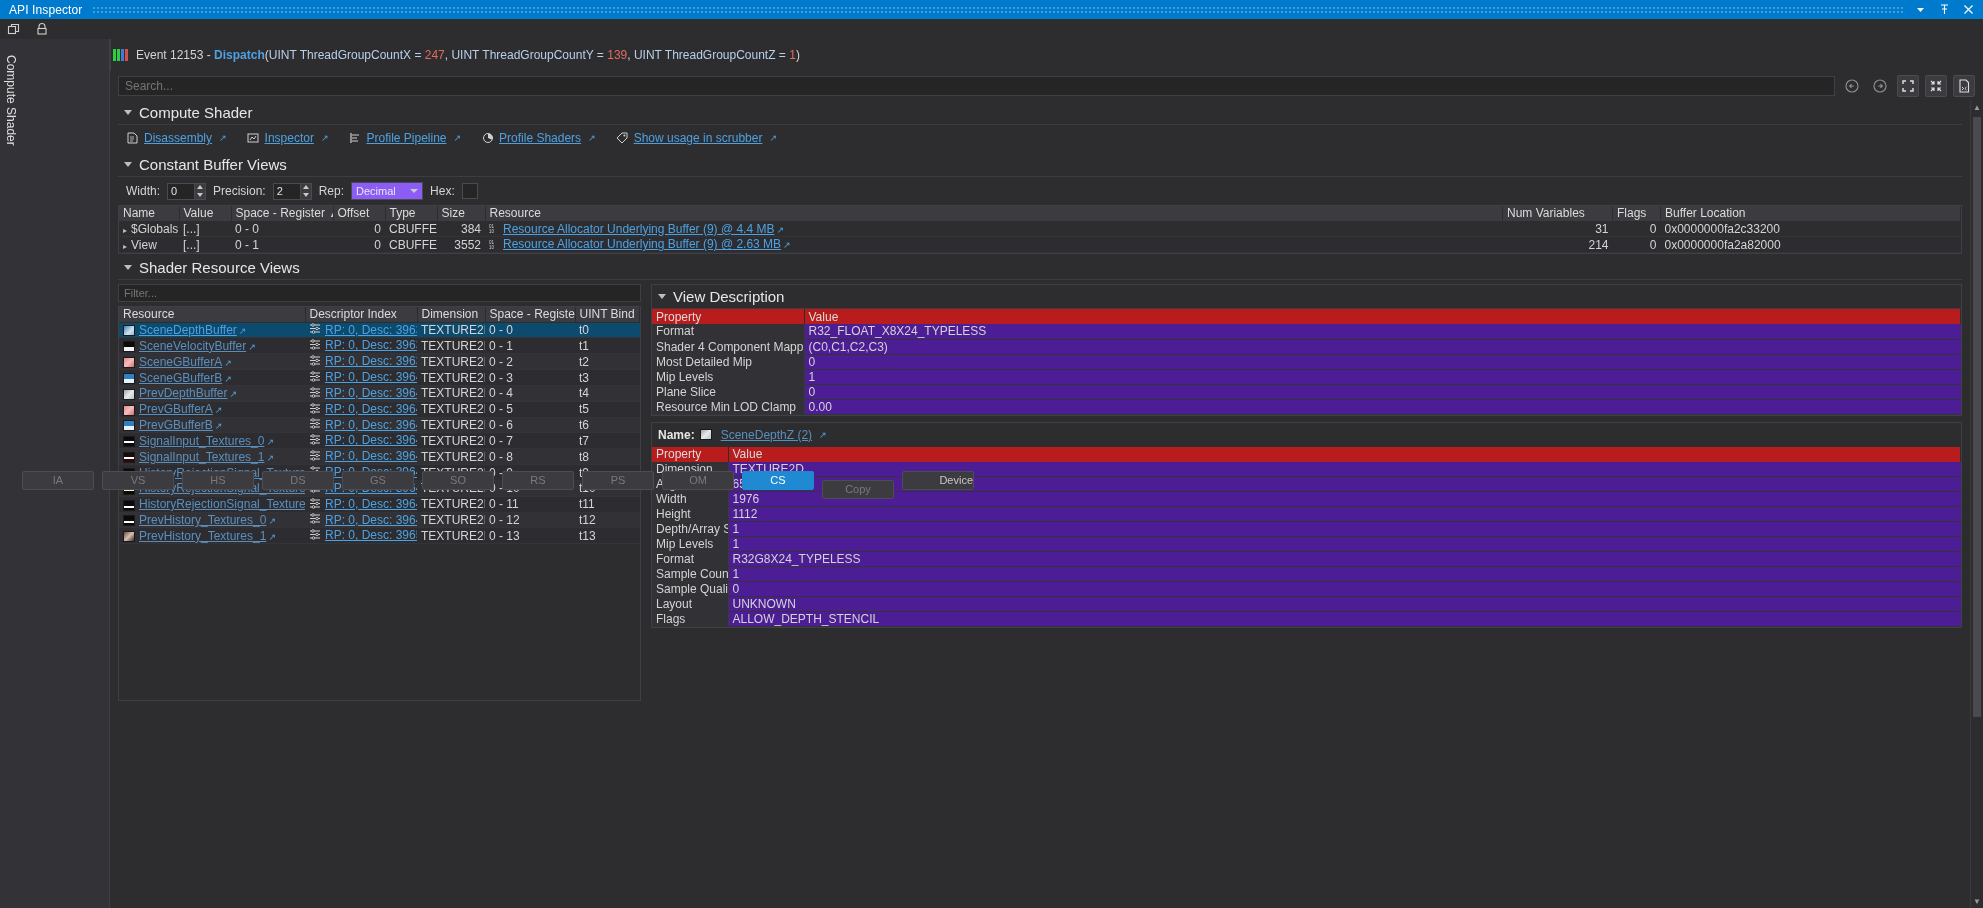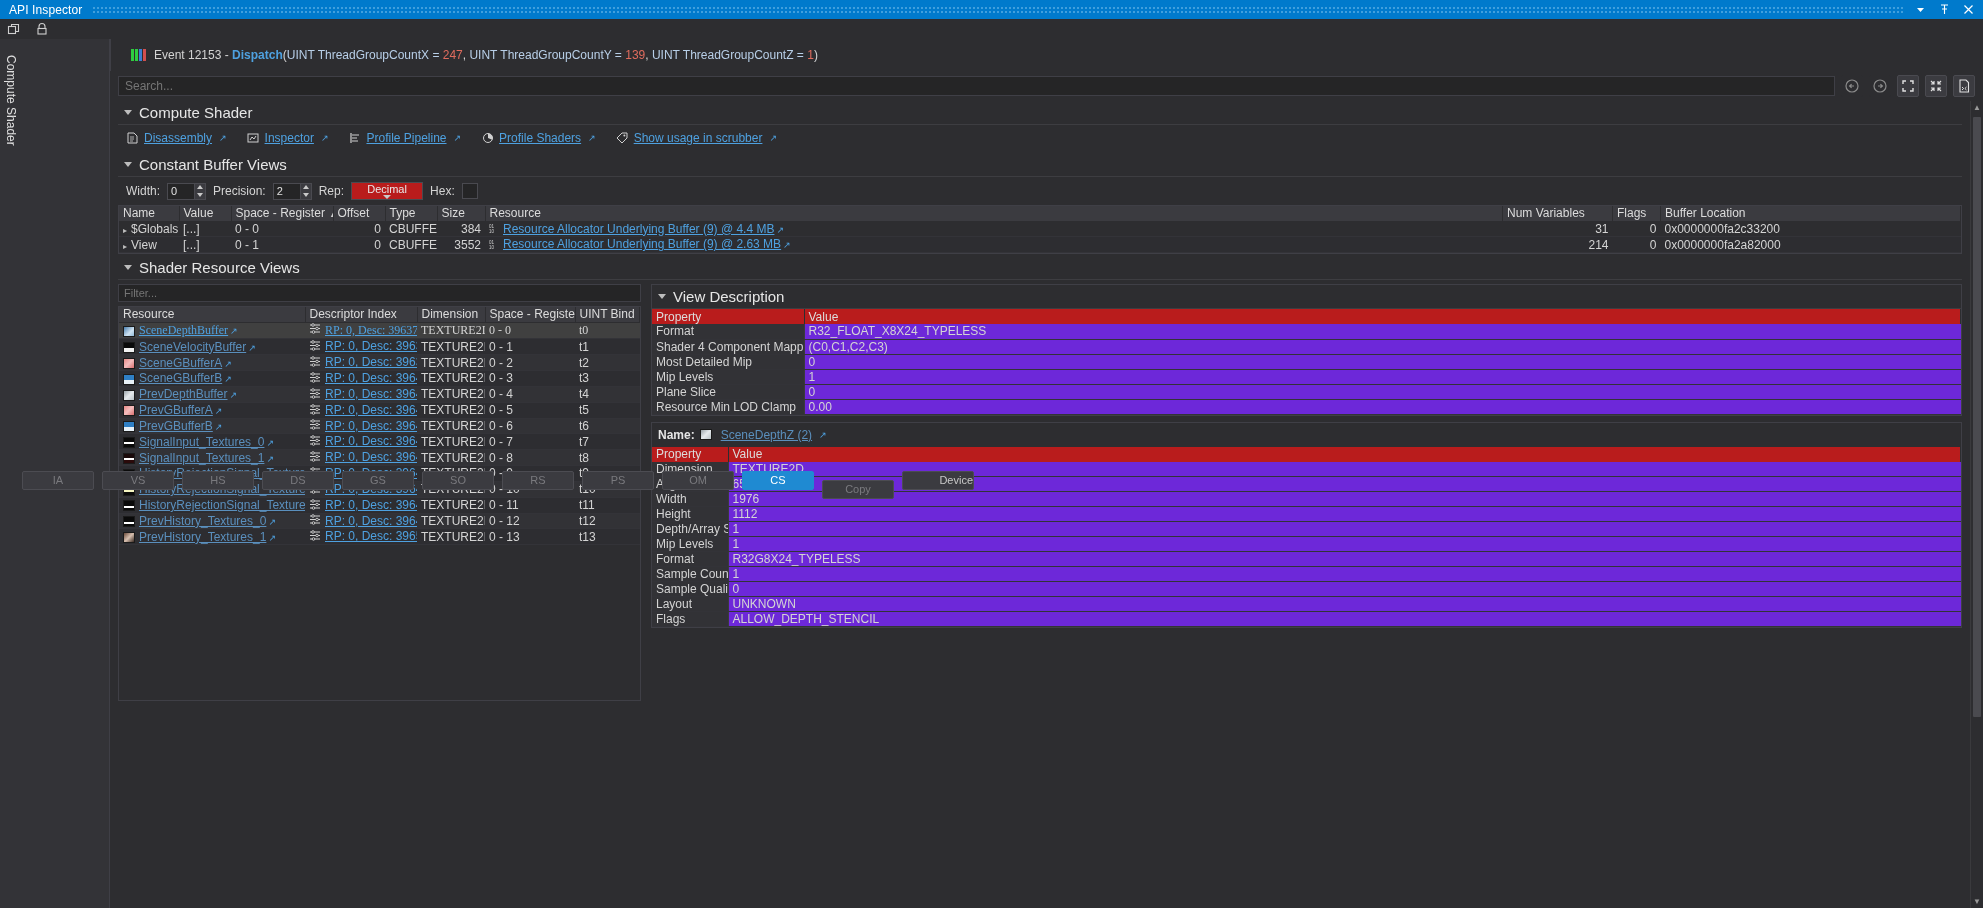--- a/index.html
+++ b/index.html
@@ -52,21 +52,21 @@
     background: #3b3b40; border: 1px solid #4c4c52; border-radius: 2px;
     color: #7a7a7e; font-size: 11px; user-select:none;
   }
   .stagebtn.active { background: #1f8ad2; border-color:#1f8ad2; color:#ffffff; }
   .stagebtn.sep { margin-top: 18px; }
   .stagebtn.enabled { color:#c8c8c8;text-align:right; }
 
   .content { flex: 1; min-width: 0; display:flex; flex-direction:column; background:#2d2d30; }
 
   
-  .eventbar { height: 32px; flex:0 0 32px; display:flex; align-items:center; gap:8px; padding-left:20px;
+  .eventbar { height: 32px; flex:0 0 32px; display:flex; align-items:center; gap:8px; padding-left:2px;
      border-left:1px solid #3f3f46; }
   .evbars { display:flex; gap:1px; height:12px; }
   .evbars i { width:3px; display:block; height:12px; }
   .evtext { font-size:12px; color:#d4d4d4; white-space:nowrap; }
   .evtext .fn { color:#4ea1e0; font-weight:bold; }
   .evtext .num { color:#e06c5e; }
   .evtext .ty { color:#b8cfe8; }
 
   
   .searchrow { height:30px; flex:0 0 30px; display:flex; align-items:center; padding:0 8px 0 8px; gap:6px;}
@@ -104,38 +104,38 @@
   .lnk .gl { width:13px;height:13px;display:flex;align-items:center;justify-content:center;}
 
   
   .cbvtools { display:flex; align-items:center; gap:7px; padding:5px 8px; font-size:12px; color:#d4d4d4;}
   .numbox { width:28px;height:17px;background:#252526;border:1px solid #4a4a50;color:#e0e0e0;font-size:11px;
             padding:0 3px; line-height:15px;}
   .spin { width:12px;height:17px;background:#3b3b40;border:1px solid #4a4a50;display:flex;flex-direction:column;
           align-items:center;justify-content:space-around; margin-left:-1px;}
   .spin i{display:block;width:0;height:0;border-left:3px solid transparent;border-right:3px solid transparent;}
   .spin i.u{border-bottom:4px solid #c9c9c9;} .spin i.d{border-top:4px solid #c9c9c9;}
-  .selbox { width:72px;height:18px;background:#b91c1c;border:1px solid #4a4a50;color:#e8e8e8;font-size:11px;
-            display:flex;align-items:center;justify-content:space-between;padding:0 4px;flex-direction:column;}
+  .selbox { width:72px;height:18px;background:#8b5cf6;border:1px solid #4a4a50;color:#e8e8e8;font-size:11px;
+            display:flex;align-items:center;justify-content:space-between;padding:0 4px;}
   .selbox .cv{width:0;height:0;border-left:4px solid transparent;border-right:4px solid transparent;border-top:4px solid #c9c9c9;}
   .hexbox { width:16px;height:16px;background:#252526;border:1px solid #4a4a50;}
 
   
   table.grid { width:100%; border-collapse:collapse; font-size:12px; table-layout:fixed;}
   table.grid th {
     background:#3b3b40; color:#dcdcdc; font-weight:normal; text-align:left;
     height:15px; padding:0 4px; border-right:1px solid #2d2d30; border-bottom:1px solid #2d2d30;
     white-space:nowrap; overflow:hidden;
   }
   table.grid td {
     height:15px; padding:0 4px; border-bottom:1px solid #333338; color:#d4d4d4;
     white-space:nowrap; overflow:hidden; background:#323236;
   }
   table.grid tr:nth-child(even) td { background:#2d2d31; }
-  table.grid tr.sel td { background:#404040;font-family:Liberation Serif, serif; }
+  table.grid tr.sel td { background:#0c4a6e; }
   td.r { text-align:right; }
   .alink { color:#4ea1e0; text-decoration:underline; cursor:pointer; }
   .alink.visited { color:#5a8fbd; }
   .ext { color:#4ea1e0; font-size:9px; margin-left:2px; }
   .sortarrow{ color:#cfcfcf; font-size:9px; margin-left:4px;}
   .tri-row { display:inline-block; width:8px; color:#bdbdbd; font-size:8px; }
 
   .cbvwrap { border:1px solid #3f3f46; }
   .cbvwrap table.grid td { background:#2d2d30; }
 
@@ -151,21 +151,21 @@
 
   
   .panel { border:1px solid #3f3f46; margin-bottom: 6px; }
   .panel .sechead { border-bottom:1px solid #3d3d41; }
   table.props { width:100%; border-collapse:collapse; font-size:12px; table-layout:fixed;}
   table.props th { background:#b91c1c;color:#dcdcdc;font-weight:normal;text-align:left;height:15px;
                    padding:0 4px;border-right:1px solid #2d2d30;}
   table.props td { height:15px;padding:0 4px;border-bottom:1px solid #333338;color:#d4d4d4;
                    white-space:nowrap;overflow:hidden;}
   table.props td.k { background:#323236; border-right:1px solid #3a3a3e;}
-  table.props td.v { background:#6d28d9; }
+  table.props td.v { background:#4c1d95; }
   .namerow { display:flex;align-items:center;gap:5px;padding:5px 6px;font-size:12px;}
   .namerow .lbl{font-weight:bold;color:#e6e6e6;}
 </style>
 </head>
 <body>
 
 <div class="app">
 
   <div class="titlebar">
     <div class="title">API Inspector</div>

